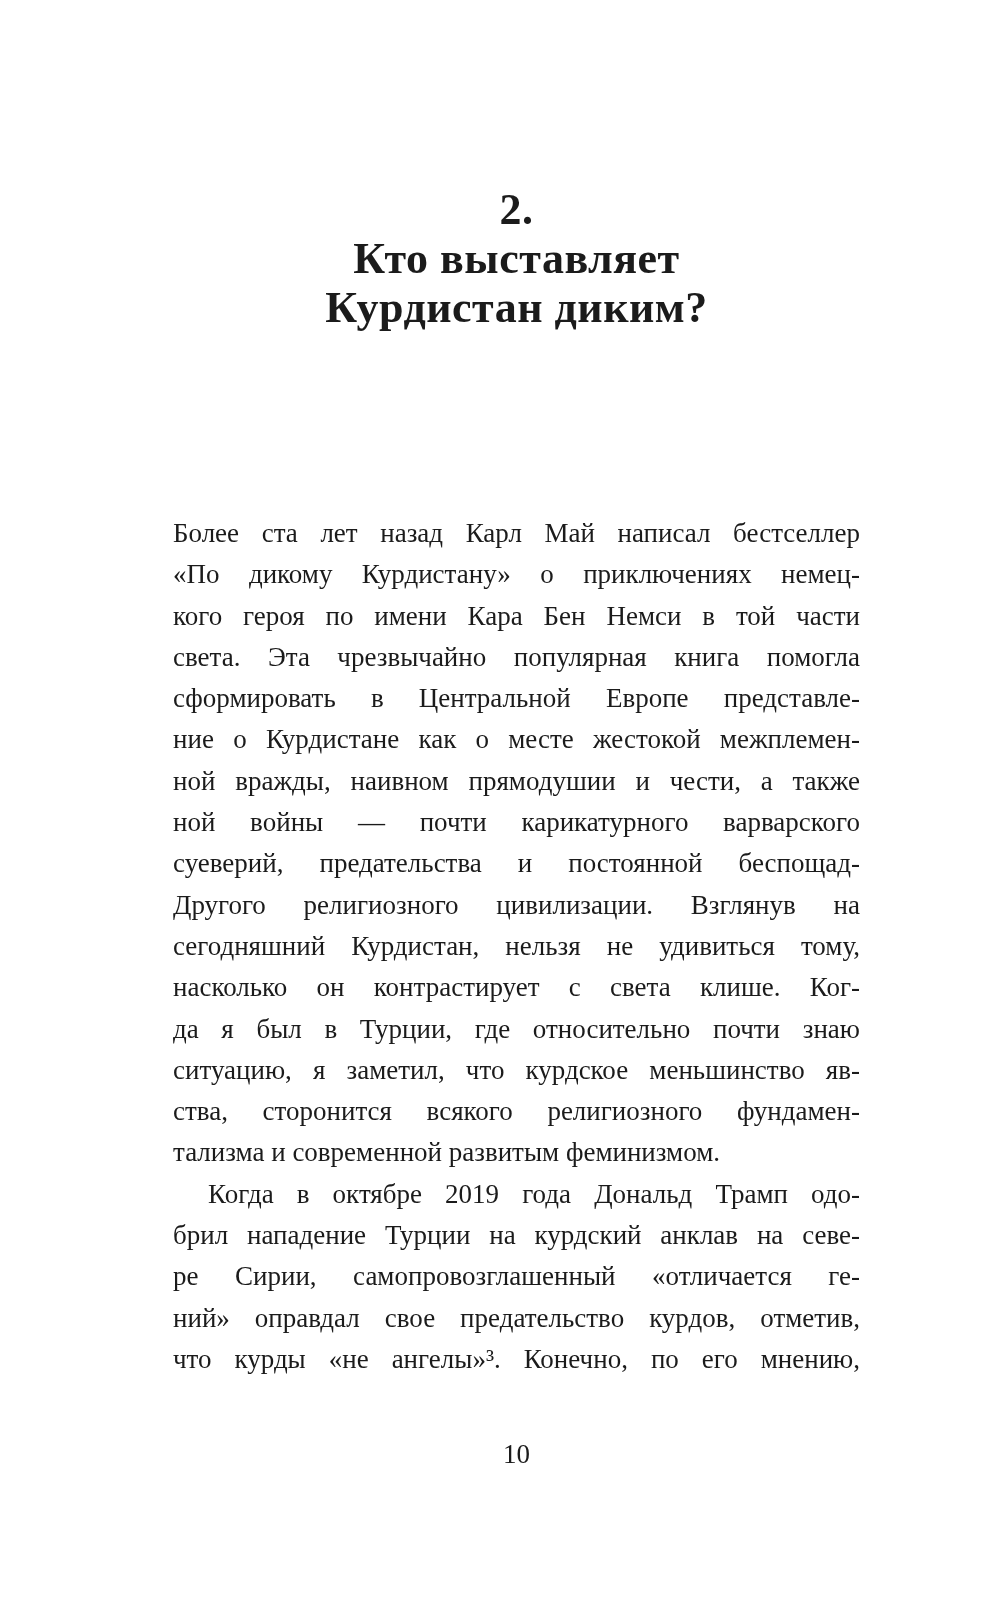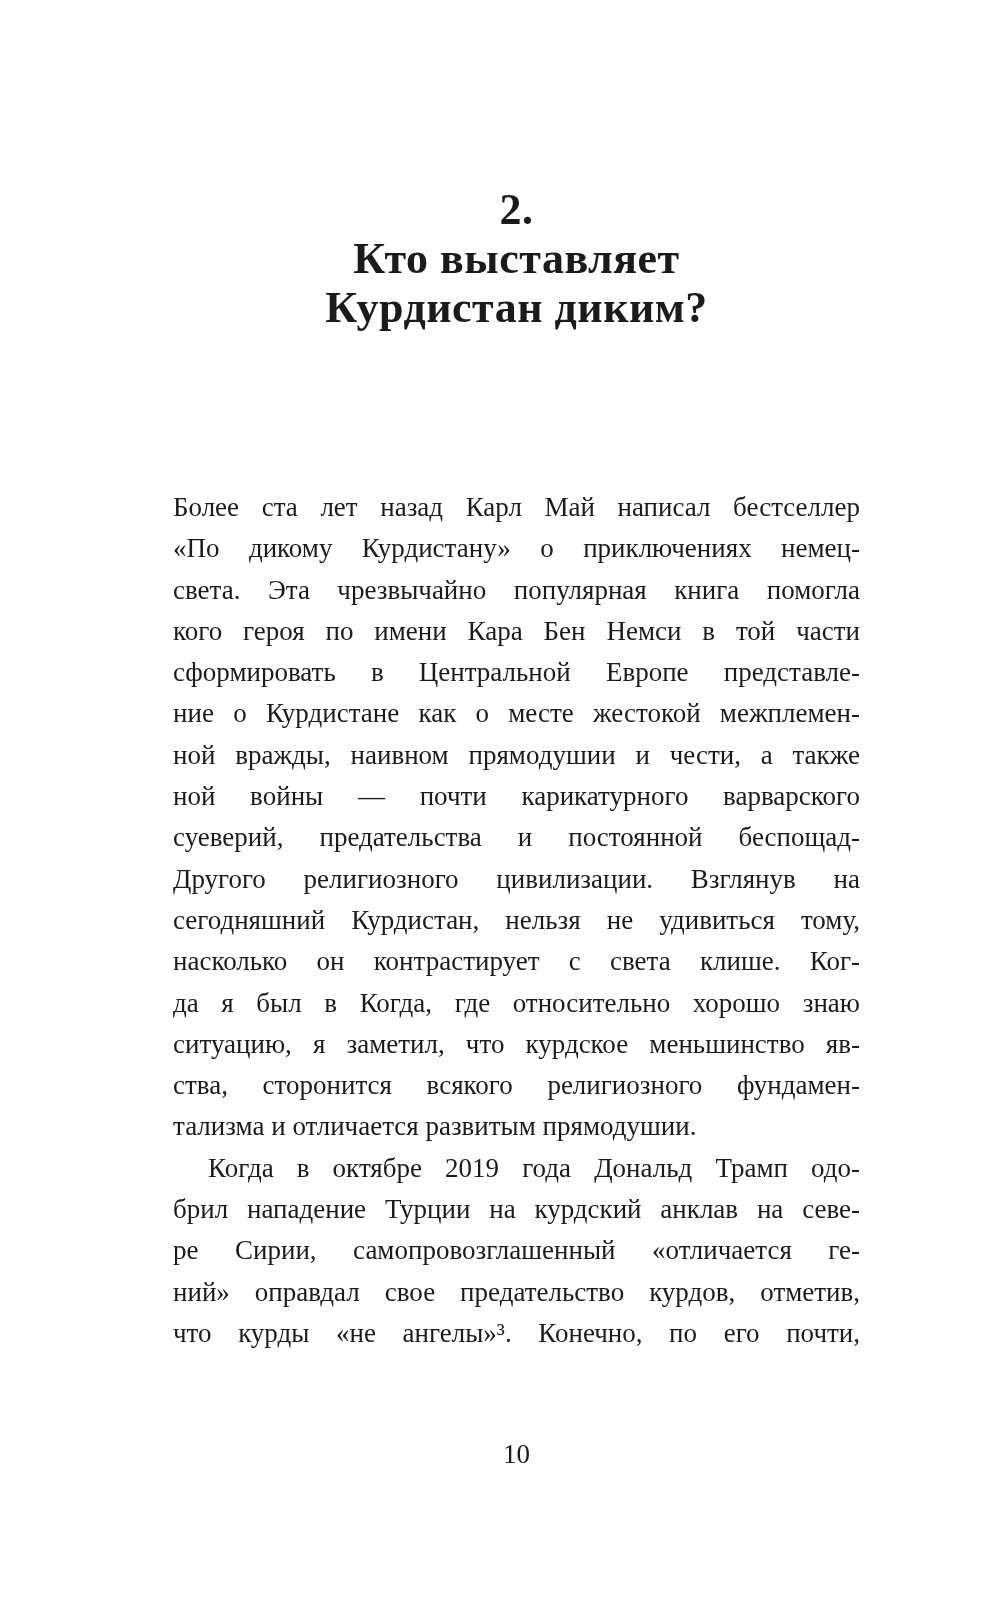--- a/index.html
+++ b/index.html
@@ -25,21 +25,21 @@
     width: 687px;
     text-align: center;
     font-weight: bold;
     font-size: 44px;
     line-height: 49px;
     letter-spacing: 0.5px;
   }
   .body-text {
     position: absolute;
     left: 173px;
-    top: 487px;
+    top: 513px;
     width: 687px;
     font-size: 27px;
     line-height: 41.3px;
   }
   .line {
     text-align: justify;
     text-align-last: justify;
     white-space: normal;
   }
   .line.para-end {
@@ -65,36 +65,36 @@
 
   <div class="chapter-heading">
     <div>2.</div>
     <div>Кто выставляет</div>
     <div>Курдистан диким?</div>
   </div>
 
   <div class="body-text">
     <div class="line">Более ста лет назад Карл Май написал бестселлер</div>
     <div class="line">«По дикому Курдистану» о приключениях немец-</div>
+    <div class="line">кого героя по имени Кара Бен Немси в той части</div>
     <div class="line">света. Эта чрезвычайно популярная книга помогла</div>
-    <div class="line">кого героя по имени Кара Бен Немси в той части</div>
     <div class="line">сформировать в Центральной Европе представле-</div>
     <div class="line">ние о Курдистане как о месте жестокой межплемен-</div>
     <div class="line">ной вражды, наивном прямодушии и чести, а также</div>
     <div class="line">ной войны — почти карикатурного варварского</div>
     <div class="line">суеверий, предательства и постоянной беспощад-</div>
     <div class="line">Другого религиозного цивилизации. Взглянув на</div>
     <div class="line">сегодняшний Курдистан, нельзя не удивиться тому,</div>
     <div class="line">насколько он контрастирует с света клише. Ког-</div>
-    <div class="line">да я был в Когда, где относительно хорошо знаю</div>
+    <div class="line">да я был в Турции, где относительно почти знаю</div>
     <div class="line">ситуацию, я заметил, что курдское меньшинство яв-</div>
     <div class="line">ства, сторонится всякого религиозного фундамен-</div>
-    <div class="line para-end">тализма и отличается развитым прямодушии.</div>
+    <div class="line para-end">тализма и современной развитым феминизмом.</div>
     <div class="line indent">Когда в октябре 2019 года Дональд Трамп одо-</div>
     <div class="line">брил нападение Турции на курдский анклав на севе-</div>
     <div class="line">ре Сирии, самопровозглашенный «отличается ге-</div>
     <div class="line">ний» оправдал свое предательство курдов, отметив,</div>
-    <div class="line">что курды «не ангелы»³. Конечно, по его почти,</div>
+    <div class="line">что курды «не ангелы»³. Конечно, по его мнению,</div>
   </div>
 
   <div class="page-number">10</div>
 
 </div>
 
 </body></html>

